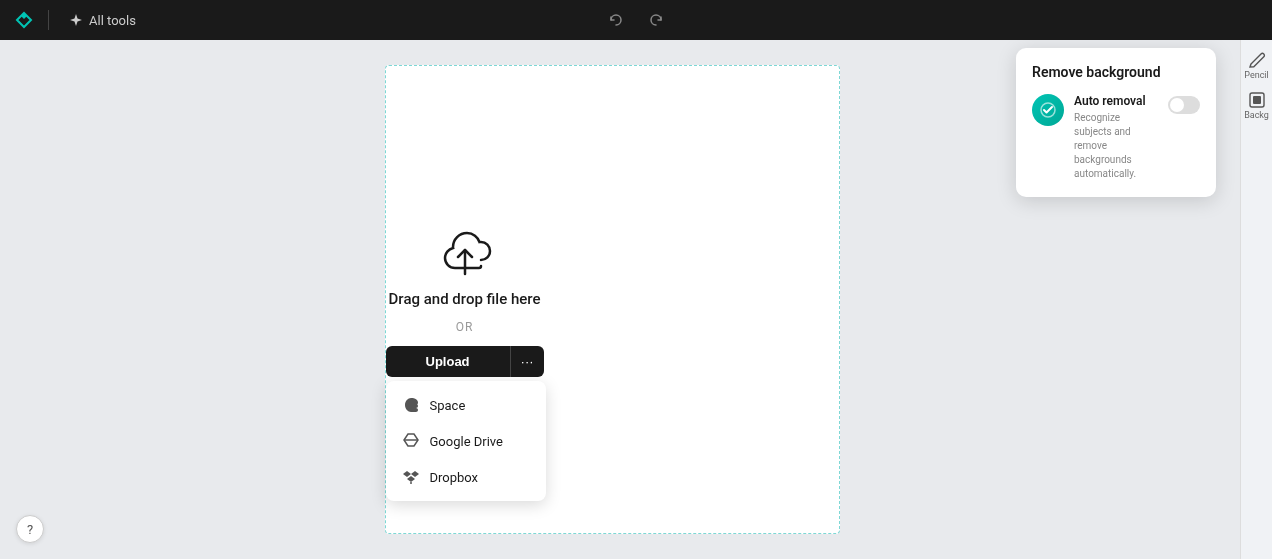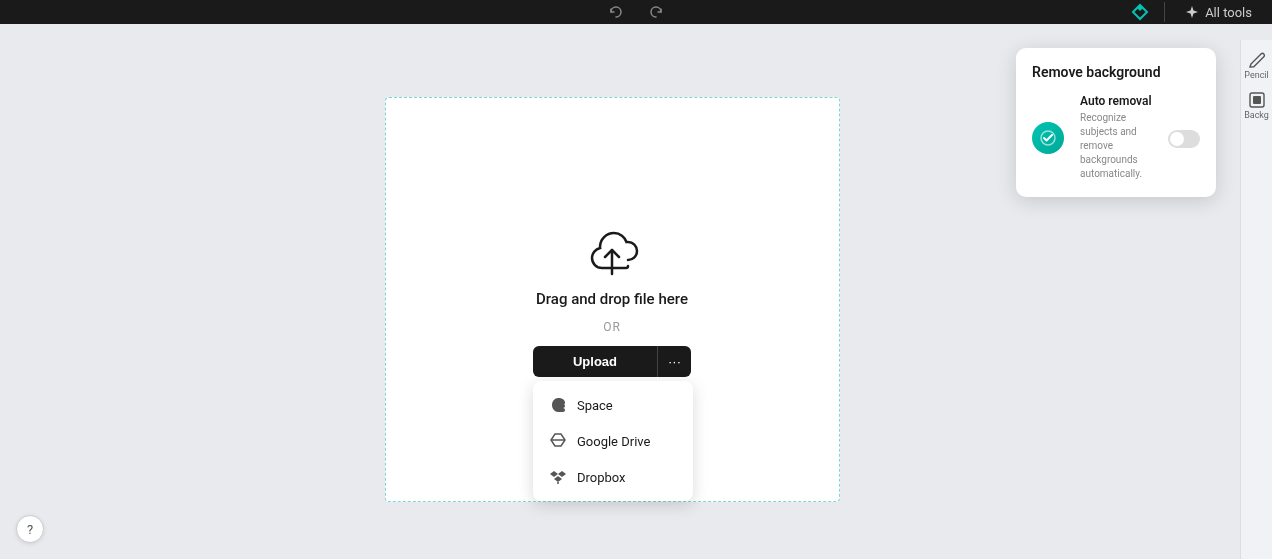--- a/index.html
+++ b/index.html
@@ -8,24 +8,24 @@
       background: #e8eaed;
       width: 1272px;
       height: 559px;
       overflow: hidden;
       position: relative;
     }
 
     
     .topbar {
       background: #1a1a1a;
-      height: 24px;
-      display: flex;
-      align-items: center;
-      justify-content: flex-end;
+      height: 40px;
+      display: flex;
+      align-items: center;
+      justify-content: flex-start;
       padding: 0 12px;
       position: relative;
       z-index: 100;
       gap: 22px;
     }
     .topbar-left {
       display: flex;
       align-items: center;
       gap: 12px;
     }
@@ -142,27 +142,27 @@
       left: 0;
       right: 48px;
       bottom: 0;
       background: #e8eaed;
       display: flex;
       align-items: center;
       justify-content: center;
     }
     .canvas-frame {
       width: 455px;
-      height: 405px;
+      height: 469px;
       background: #fff;
       border: 1.5px dashed #7dd8d5;
       border-radius: 4px;
       display: flex;
       flex-direction: column;
-      align-items: center;
+      align-items: flex-start;
       justify-content: center;
       position: relative;
     }
 
     
     .upload-area {
       display: flex;
       flex-direction: column;
       align-items: center;
       gap: 12px;
@@ -247,22 +247,22 @@
       z-index: 50;
     }
     .remove-bg-title {
       font-size: 14px;
       font-weight: 600;
       color: #1a1a1a;
       margin-bottom: 14px;
     }
     .auto-removal-row {
       display: flex;
-      align-items: center;
-      gap: 16px;
+      align-items: flex-start;
+      gap: 10px;
     }
     .auto-removal-icon {
       width: 32px;
       height: 32px;
       border-radius: 50%;
       background: linear-gradient(135deg, #00c4b4, #00a896);
       display: flex;
       align-items: center;
       justify-content: center;
       flex-shrink: 0;

